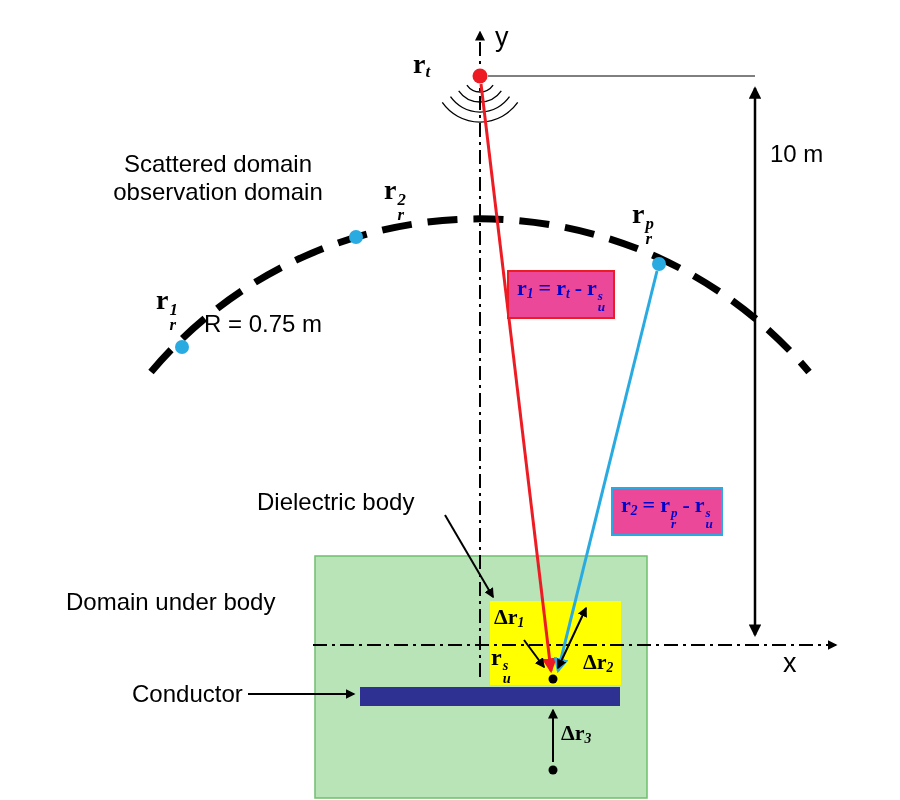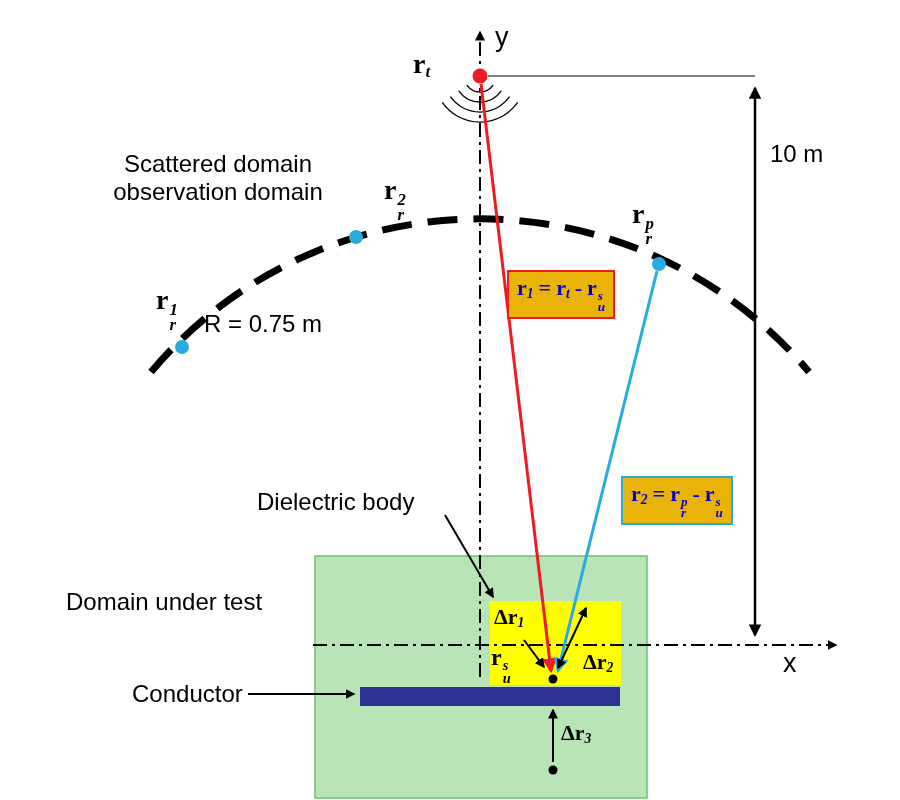--- a/index.html
+++ b/index.html
@@ -11,21 +11,21 @@
   .sans { font-size:24px; font-family:"Liberation Sans", sans-serif; }
   .axis { font-size:27px; font-family:"Liberation Sans", sans-serif; }
   .math { font-family:"Liberation Serif", serif; font-weight:bold; font-size:28px; }
   .math-sm { font-size:22px; }
   .math-md { font-size:24px; }
   .math sub, sub.msub { font-size:0.62em; font-style:italic; vertical-align:-0.25em; font-weight:bold; }
   .supsub { display:inline-flex; flex-direction:column; font-size:0.60em; line-height:0.85;
             font-style:italic; vertical-align:-0.38em; margin-left:1px; font-weight:bold; }
   .supsub .sup, .supsub .sub { display:block; }
   .center2 { text-align:center; line-height:1.15; }
-  .eqbox { position:absolute; background:#eab308; border:2px solid #000; padding:3px 8px 5px 8px;
+  .eqbox { position:absolute; background:#ec4899; border:2px solid #000; padding:3px 8px 5px 8px;
            font-family:"Liberation Serif", serif; font-weight:bold; font-size:22px;
            color:#0000cd; white-space:nowrap; }
   .eqbox .op { margin:0 5px; }
   .eq1 { border-color:#ed1c24; }
   .eq2 { border-color:#29abe2; }
 </style>
 </head>
 <body>
 
 <div class="diagram">
@@ -115,32 +115,32 @@
   <div class="lbl sans" style="left:204px; top:310px;">R = 0.75 m</div>
   <div class="lbl sans" style="left:770px; top:140px;">10 m</div>
 
   <div class="eqbox eq1" style="left:507px; top:270px;">
     <span>r</span><sub class="msub">1</sub><span class="op">=</span><span>r</span><sub class="msub">t</sub><span class="op">-</span><span>r</span><span class="supsub">
         <span class="sup">s</span>
         <span class="sub">u</span>
       </span>
   </div>
 
-  <div class="eqbox eq2" style="left:611px; top:476px;margin-left:10px;">
+  <div class="eqbox eq2" style="left:611px; top:487px;">
     <span>r</span><sub class="msub">2</sub><span class="op">=</span><span>r</span><span class="supsub">
         <span class="sup">p</span>
         <span class="sub">r</span>
       </span><span class="op">-</span><span>r</span><span class="supsub">
         <span class="sup">s</span>
         <span class="sub">u</span>
       </span>
   </div>
 
   <div class="lbl sans" style="left:257px; top:488px;">Dielectric body</div>
-  <div class="lbl sans" style="left:66px; top:588px;">Domain under test</div>
+  <div class="lbl sans" style="left:66px; top:588px;">Domain under body</div>
   <div class="lbl sans" style="left:132px; top:680px;">Conductor</div>
 
   <div class="lbl math math-sm" style="left:494px; top:604px;">
     <span>Δr</span><sub class="msub">1</sub>
   </div>
   <div class="lbl math math-sm" style="left:583px; top:621px;margin-top:28px;">
     <span>Δr</span><sub class="msub">2</sub>
   </div>
   <div class="lbl math math-md" style="left:491px; top:644px;">
     <span>r</span><span class="supsub">

